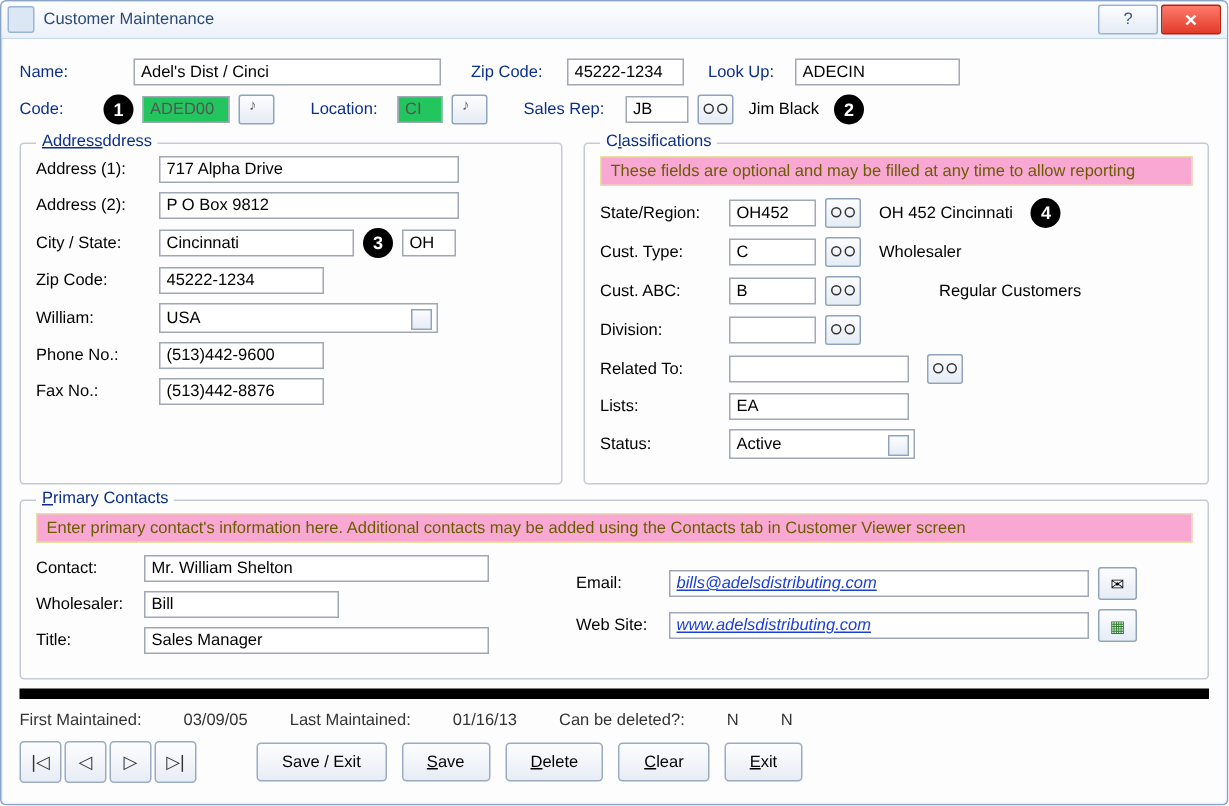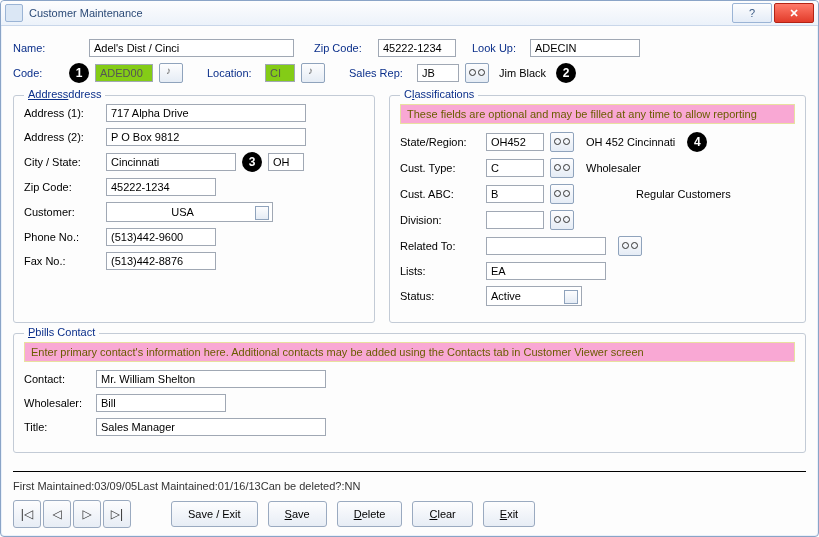--- a/index.html
+++ b/index.html
@@ -6,40 +6,40 @@
   .window{width:819px;height:537px;box-sizing:border-box;border:1px solid #8aa4c7;border-radius:4px;background:#fdfdfd;position:relative;box-shadow:inset 0 0 0 1px #eaf1fa;}
   .titlebar{height:24px;background:linear-gradient(#fdfdfe,#ecf2fa);border-bottom:1px solid #c9d7ea;display:flex;align-items:center;padding:0 4px;border-radius:4px 4px 0 0;}
   .titlebar .icon{width:16px;height:16px;background:#dbe7f5;border:1px solid #9bb4d5;border-radius:2px;margin-right:6px;}
   .titlebar .title{flex:1;color:#2b4a77;font-size:11px;}
   .winbtns{display:flex;gap:2px;}
   .winbtn{width:38px;height:18px;border:1px solid #9bb4d5;border-radius:2px;background:linear-gradient(#fdfdfe,#e4ecf7);display:flex;align-items:center;justify-content:center;font-size:11px;color:#3a5a85;cursor:pointer;}
   .winbtn.close{background:linear-gradient(#ff7a6a,#e23b2a);border-color:#b32315;color:#fff;font-weight:bold;}
   .body{position:absolute;top:24px;left:0;right:0;bottom:0;padding:10px 12px 10px 12px;box-sizing:border-box;}
   .lbl{color:#0b2f8a;display:inline-block;}
   .txt{border:1px solid #a0a8b4;background:#fff;height:18px;padding:1px 4px;font:inherit;box-sizing:border-box;}
-  .txt.ro{background:#84cc16;color:#555;}
+  .txt.ro{background:#22c55e;color:#555;}
   .combo{border:1px solid #a0a8b4;background:#fff;height:20px;padding:0 18px 0 4px;font:inherit;box-sizing:border-box;position:relative;display:inline-block;line-height:18px;}
   .combo:after{content:"";position:absolute;right:3px;top:3px;width:12px;height:12px;border:1px solid #8fa3bc;background:linear-gradient(#fdfdfe,#e5ecf5);}
   .combo .arrow{position:absolute;right:6px;top:7px;width:0;height:0;border-left:3px solid transparent;border-right:3px solid transparent;border-top:4px solid #444;}
   .smbtn{display:inline-block;width:22px;height:18px;border:1px solid #8fa3bc;background:linear-gradient(#fdfdfe,#e5ecf5);border-radius:2px;vertical-align:middle;position:relative;cursor:pointer;}
   .binoc:before{content:"";position:absolute;width:5px;height:5px;border:1px solid #333;border-radius:50%;left:3px;top:5px;}
   .binoc:after{content:"";position:absolute;width:5px;height:5px;border:1px solid #333;border-radius:50%;right:3px;top:5px;}
   .musicbtn:before{content:"♪";position:absolute;left:6px;top:1px;color:#666;font-size:10px;}
   .mailbtn{width:24px;height:20px;border:1px solid #8fa3bc;background:linear-gradient(#fdfdfe,#e5ecf5);border-radius:2px;display:inline-flex;align-items:center;justify-content:center;cursor:pointer;}
   .fieldset{border:1px solid #c3cbd6;border-radius:3px;padding:8px 10px 10px 10px;position:relative;margin-top:6px;}
   .legend{position:absolute;top:-8px;left:10px;background:#fdfdfd;padding:0 4px;color:#0b2f8a;}
   .legend .ul{text-decoration:underline;}
   .hint{background:#f9a8d4;border:1px solid #e8e0a0;padding:3px 6px;color:#6a5c00;margin-bottom:8px;}
   .row{display:flex;align-items:center;margin-bottom:6px;gap:6px;}
   .callout{display:inline-flex;align-items:center;justify-content:center;width:20px;height:20px;border-radius:50%;background:#000;color:#fff;font-weight:bold;font-size:12px;}
   .toolbar{display:flex;align-items:center;gap:10px;margin-top:8px;}
   .btn{height:26px;padding:0 16px;border:1px solid #9aaac0;border-radius:3px;background:linear-gradient(#fdfdfe,#e7edf5);font:inherit;cursor:pointer;}
   .navbtn{width:26px;height:26px;border:1px solid #9aaac0;border-radius:3px;background:linear-gradient(#fdfdfe,#e7edf5);display:inline-flex;align-items:center;justify-content:center;font-size:12px;color:#333;cursor:pointer;}
   a.link{color:#1a3fd6;text-decoration:underline;font-style:italic;}
-  .footer-row{display:flex;align-items:center;border-top:1px solid #000000;padding-top:8px;margin-top:18px;color:#333;}
+  .footer-row{display:flex;align-items:center;gap:28px;border-top:7px solid #000000;padding-top:8px;margin-top:6px;color:#333;}
   .ul{text-decoration:underline;}
 </style>
 </head>
 <body>
 
 <div class="window">
   <div class="titlebar">
     <div class="icon"></div>
     <div class="title">Customer Maintenance</div>
     <div class="winbtns">
@@ -89,22 +89,22 @@
           <span style="width:76px;">City / State:</span>
           <input class="txt" style="width: 130px;" value="Cincinnati">
           <span class="callout">3</span>
           <input class="txt" style="width: 36px;" value="OH">
         </div>
         <div class="row">
             <span style="width:76px;">Zip Code:</span>
             <input class="txt" style="width: 110px;" value="45222-1234">
           </div>
         <div class="row">
-            <span style="width:76px;">Customer:</span>
-            <span class="combo" style="width:167px;text-align:center;"><span>USA</span><span class="arrow"></span></span>
+            <span style="width:76px;">William:</span>
+            <span class="combo" style="width:186px;"><span>USA</span><span class="arrow"></span></span>
           </div>
         <div class="row">
             <span style="width:76px;">Phone No.:</span>
             <input class="txt" style="width: 110px;" value="(513)442-9600">
           </div>
         <div class="row">
             <span style="width:76px;">Fax No.:</span>
             <input class="txt" style="width: 110px;" value="(513)442-8876">
           </div>
       </div>
@@ -122,60 +122,80 @@
         <div class="row">
           <span style="width:80px;">Cust. Type:</span>
           <input class="txt" style="width: 58px;" value="C">
           <span class="smbtn binoc"></span>
           <span style="margin-left:6px;">Wholesaler</span>
         </div>
         <div class="row">
           <span style="width:80px;">Cust. ABC:</span>
           <input class="txt" style="width: 58px;" value="B">
           <span class="smbtn binoc"></span>
-          <span style="margin-left:24px;padding-left:32px;">Regular Customers</span>
+          <span style="margin-left:14px;padding-left:32px;">Regular Customers</span>
         </div>
         <div class="row">
           <span style="width:80px;">Division:</span>
           <input class="txt" style="width: 58px;" value="">
           <span class="smbtn binoc"></span>
         </div>
         <div class="row">
           <span style="width:80px;">Related To:</span>
           <input class="txt" style="width: 120px;" value="">
           <span class="smbtn binoc" style="margin-left:6px;"></span>
         </div>
         <div class="row">
           <span style="width:80px;">Lists:</span>
           <input class="txt" style="width: 120px;" value="EA">
         </div>
         <div class="row">
           <span style="width:80px;">Status:</span>
-          <span class="combo" style="width:96px;"><span>Active</span><span class="arrow"></span></span>
+          <span class="combo" style="width:124px;"><span>Active</span><span class="arrow"></span></span>
         </div>
       </div>
     </div>
 
     <div class="fieldset" style="margin-top:10px;">
-      <div class="legend"><span class="ul">P</span><span>bills Contact</span></div>
+      <div class="legend"><span class="ul">P</span><span>rimary Contacts</span></div>
       <div class="hint">Enter primary contact's information here. Additional contacts may be added using the Contacts tab in Customer Viewer screen</div>
       <div style="display:flex;gap:30px;align-items:center;">
         <div style="flex:0 0 330px;">
           <div class="row">
               <span style="width:66px;">Contact:</span>
               <input class="txt" style="width: 230px;" value="Mr. William Shelton">
             </div>
           <div class="row">
               <span style="width:66px;">Wholesaler:</span>
               <input class="txt" style="width: 130px;" value="Bill">
             </div>
           <div class="row">
               <span style="width:66px;">Title:</span>
               <input class="txt" style="width: 230px;" value="Sales Manager">
             </div>
+        </div>
+        <div style="flex:1;">
+          <div class="row">
+            <span style="width:56px;">Email:</span>
+            <div class="txt" style="width:280px;display:flex;align-items:center;">
+                <a class="link">bills@adelsdistributing.com</a>
+              </div>
+            <span class="mailbtn">
+                <span>✉</span>
+              </span>
+          </div>
+          <div class="row">
+            <span style="width:56px;">Web Site:</span>
+            <div class="txt" style="width:280px;display:flex;align-items:center;">
+                <a class="link">www.adelsdistributing.com</a>
+              </div>
+            <span class="mailbtn">
+                <span style="color:#2a7a2a;">▦</span>
+              </span>
+          </div>
         </div>
       </div>
     </div>
 
     <div class="footer-row">
       <span>First Maintained:</span>
       <span>03/09/05</span>
       <span>Last Maintained:</span>
       <span>01/16/13</span>
       <span>Can be deleted?:</span>

